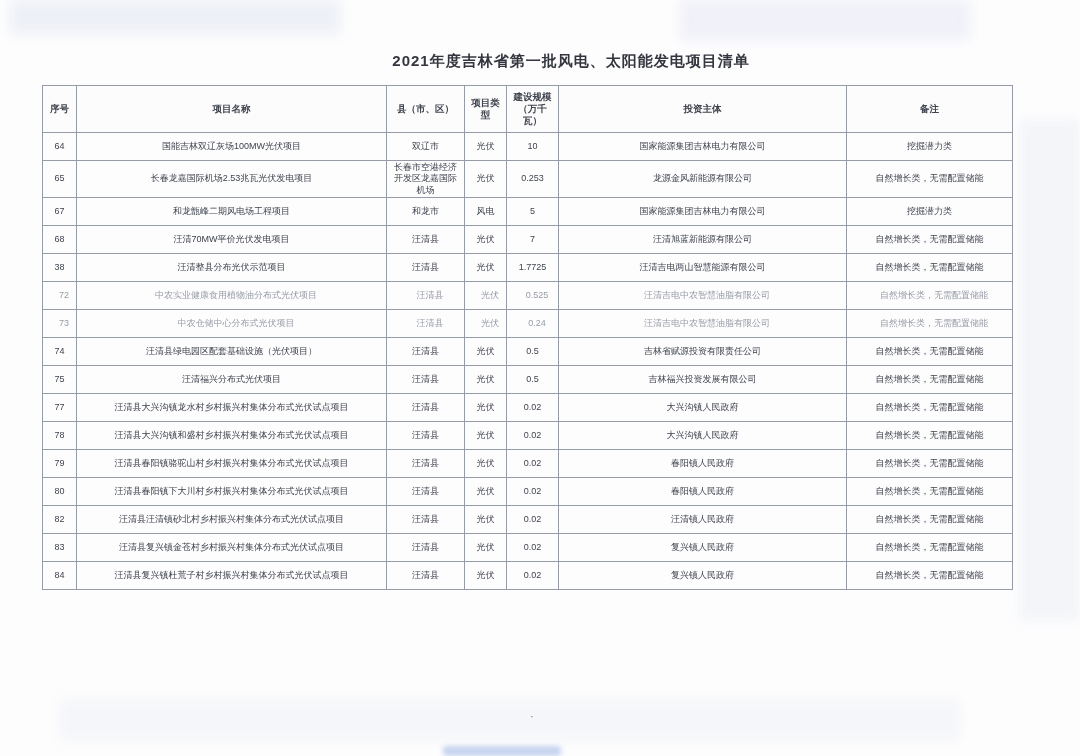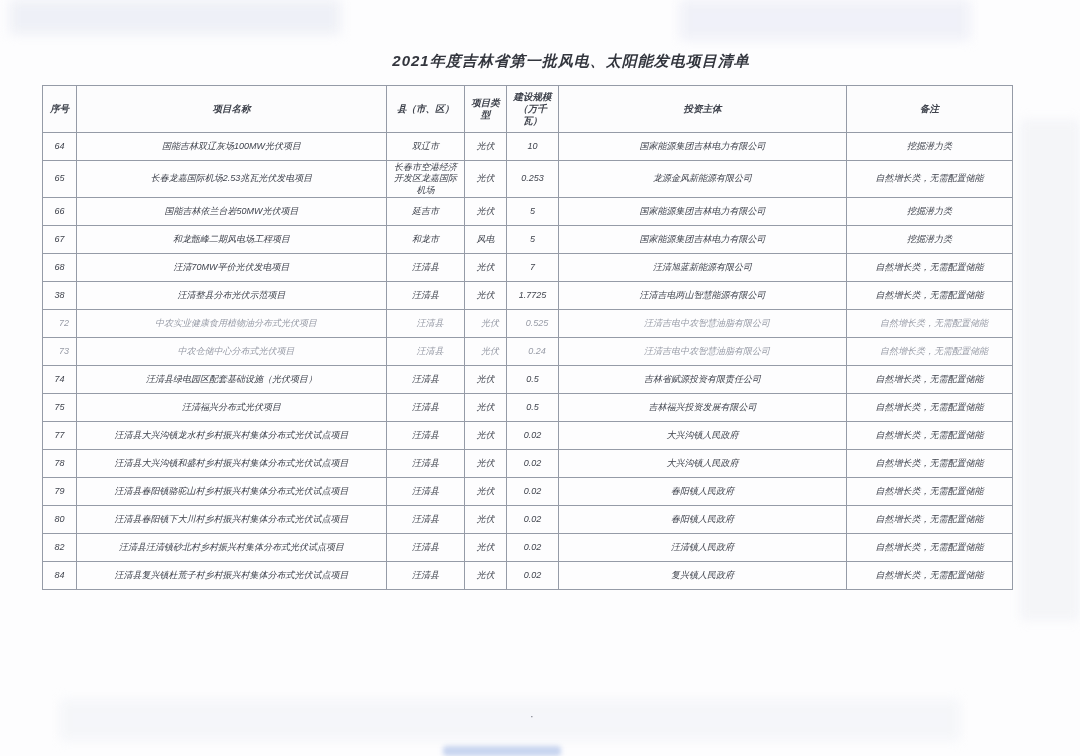--- a/index.html
+++ b/index.html
@@ -40,21 +40,20 @@
     left: 530px; top: 710px;
     font-size: 11px;
     color: #70747e;
     filter: blur(0.4px);
   }
   .doc {
     position: absolute;
     left: 0; top: 0;
     width: 1075px;
     filter: blur(0.25px);
-    font-style: italic;
   }
   .title {
     margin: 52px 0 14px 42px;
     width: 970px;
     text-align: center;
     transform: translateX(44px);
     font-size: 15px;
     font-weight: bold;
     letter-spacing: 1px;
     color: #33363e;
@@ -157,29 +156,20 @@
           <tr>
             <td>65</td>
             <td>长春龙嘉国际机场2.53兆瓦光伏发电项目</td>
             <td>长春市空港经济开发区龙嘉国际机场</td>
             <td>光伏</td>
             <td>0.253</td>
             <td>龙源金风新能源有限公司</td>
             <td>自然增长类，无需配置储能</td>
           </tr>
           <tr>
-            <td>66</td>
-            <td>国能吉林依兰台岩50MW光伏项目</td>
-            <td>延吉市</td>
-            <td>光伏</td>
-            <td>5</td>
-            <td>国家能源集团吉林电力有限公司</td>
-            <td>挖掘潜力类</td>
-          </tr>
-          <tr>
             <td>67</td>
             <td>和龙甑峰二期风电场工程项目</td>
             <td>和龙市</td>
             <td>风电</td>
             <td>5</td>
             <td>国家能源集团吉林电力有限公司</td>
             <td>挖掘潜力类</td>
           </tr>
           <tr>
             <td>68</td>
@@ -274,20 +264,29 @@
           <tr>
             <td>82</td>
             <td>汪清县汪清镇砂北村乡村振兴村集体分布式光伏试点项目</td>
             <td>汪清县</td>
             <td>光伏</td>
             <td>0.02</td>
             <td>汪清镇人民政府</td>
             <td>自然增长类，无需配置储能</td>
           </tr>
           <tr>
+            <td>83</td>
+            <td>汪清县复兴镇金苍村乡村振兴村集体分布式光伏试点项目</td>
+            <td>汪清县</td>
+            <td>光伏</td>
+            <td>0.02</td>
+            <td>复兴镇人民政府</td>
+            <td>自然增长类，无需配置储能</td>
+          </tr>
+          <tr>
             <td>84</td>
             <td>汪清县复兴镇杜荒子村乡村振兴村集体分布式光伏试点项目</td>
             <td>汪清县</td>
             <td>光伏</td>
             <td>0.02</td>
             <td>复兴镇人民政府</td>
             <td>自然增长类，无需配置储能</td>
           </tr>
         </tbody>
     </table>

